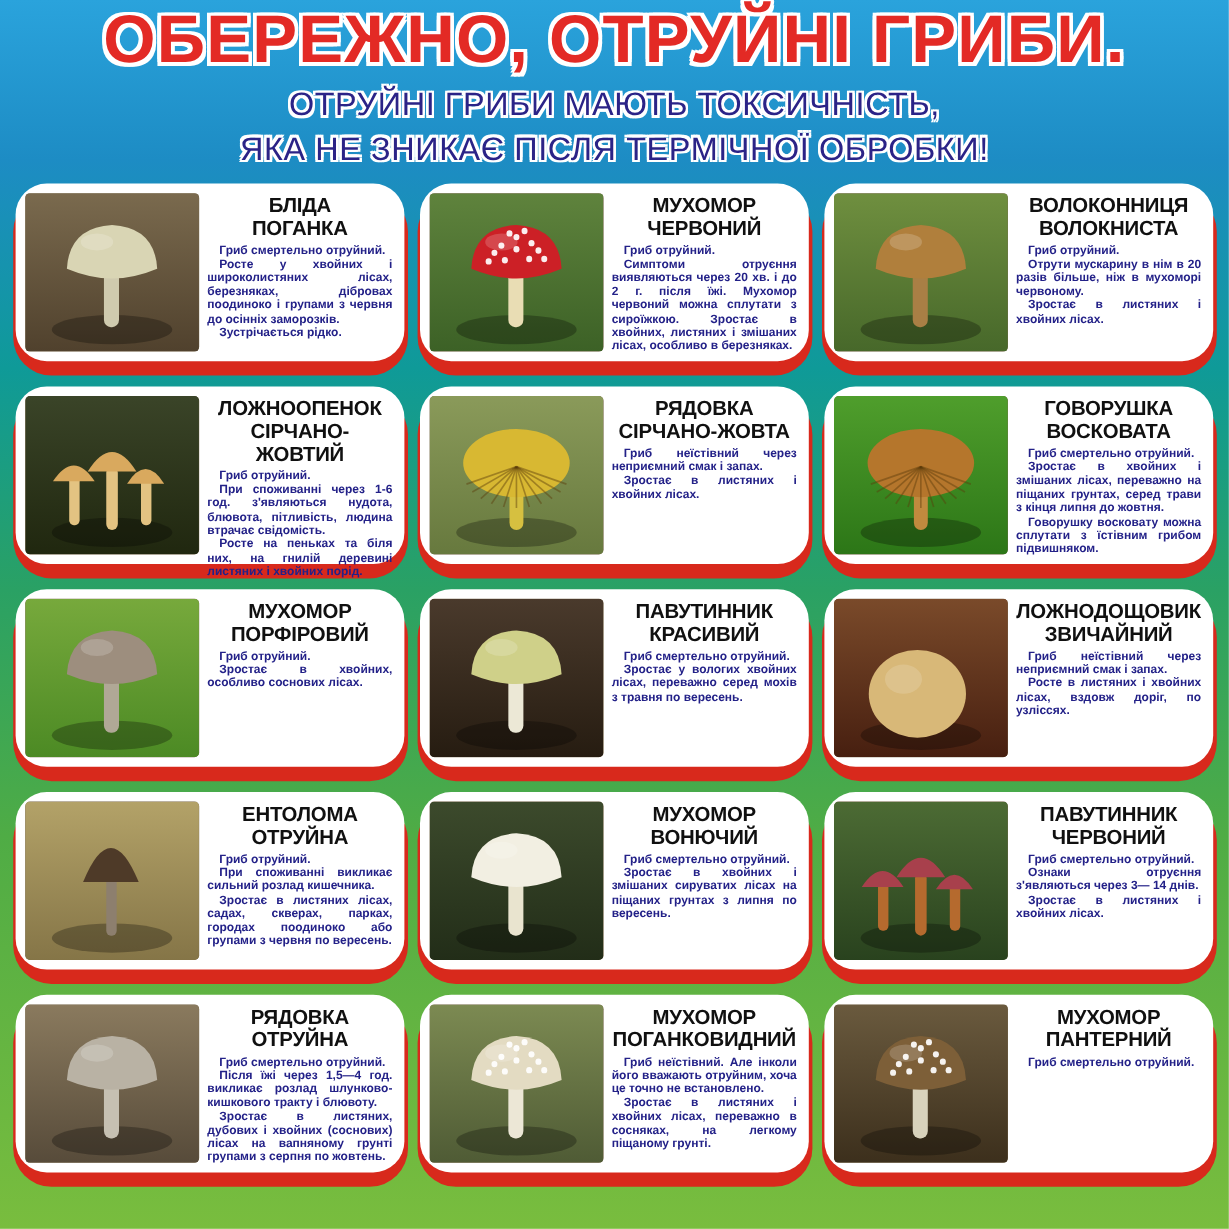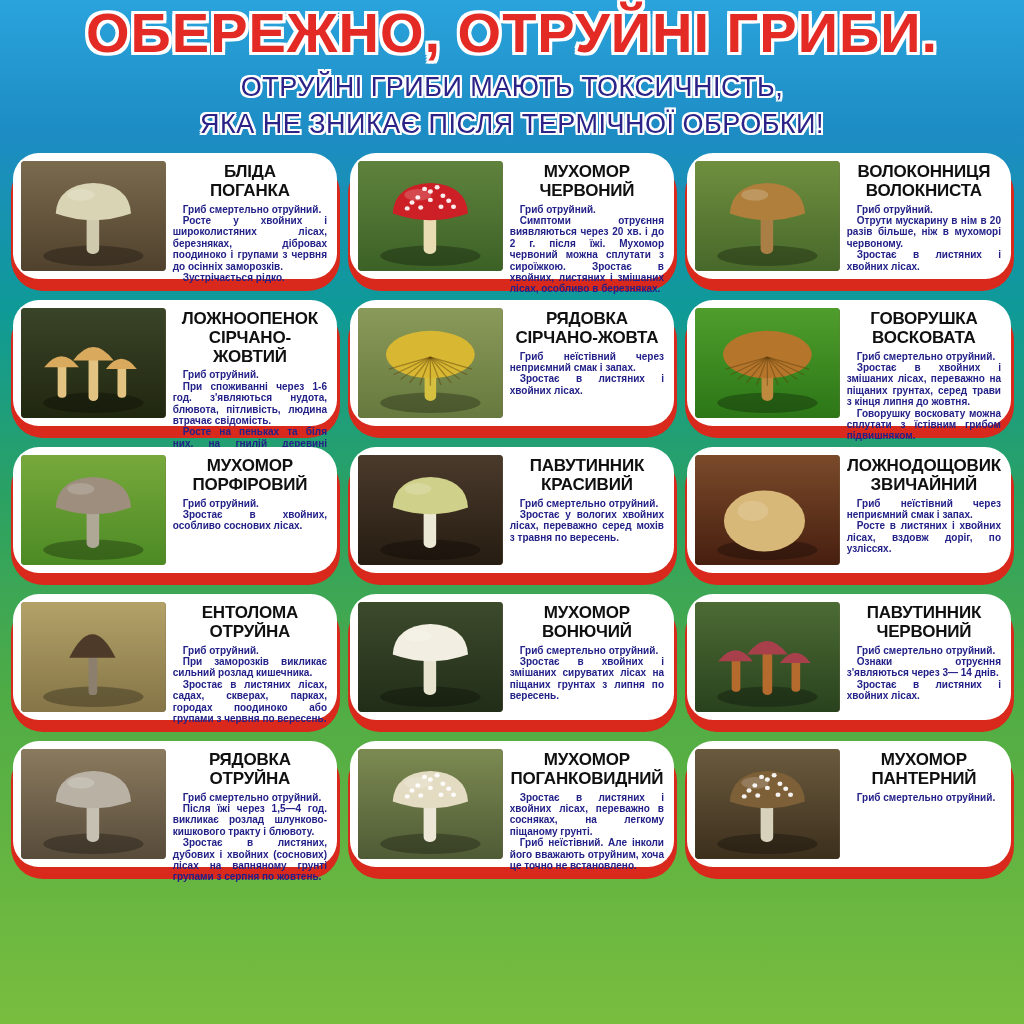--- a/index.html
+++ b/index.html
@@ -21,21 +21,21 @@
   .poster-subtitle {
     margin:6px 0 0; font-size:27px; font-weight:normal; color:#2b2387;
     line-height:1.38; white-space:pre-line; letter-spacing:0.5px;
     text-shadow:-2px -2px 0 #fff,2px -2px 0 #fff,-2px 2px 0 #fff,2px 2px 0 #fff,
                  0 -2px 0 #fff,0 2px 0 #fff,-2px 0 0 #fff,2px 0 0 #fff;
   }
   .grid {
     display:grid; grid-template-columns:repeat(3,1fr);
     gap:21px 13px; padding:10px 13px 0;
   }
-  .card { position:relative; height:126px; }
+  .card { position:relative; height:148px; }
   .card::after {
     content:""; position:absolute; left:-2px; right:-3px; top:8px; bottom:-12px;
     background:#d8291c; border-radius:32px; z-index:0;
   }
   .card-inner {
     position:absolute; inset:0; background:#fff; border-radius:26px; z-index:1;
     display:flex; padding:8px;
   }
   .photo {
     width:47%; height:100%; border-radius:4px; overflow:hidden; flex-shrink:0;
@@ -366,21 +366,21 @@
             <ellipse cx="75" cy="112" rx="52" ry="12" fill="rgba(0,0,0,.28)"></ellipse>
             <rect x="70" y="62" width="9" height="48" rx="4" fill="#8d7f6e"></rect>
             <path d="M50 66 Q74 10 98 66 Z" fill="#4e3a28"></path>
           </svg>
         </div>
       <div class="text">
         <h2 class="card-title">ЕНТОЛОМА
 ОТРУЙНА</h2>
         <div class="card-body">
             <p>Гриб отруйний.</p>
-            <p>При заморозків викликає сильний розлад кишечника.</p>
+            <p>При споживанні викликає сильний розлад кишечника.</p>
             <p>Зростає в листяних лісах, садах, скверах, парках, городах поодиноко або групами з червня по вересень.</p>
           </div>
       </div>
     </div>
   </div>
 
   <div class="card">
     <div class="card-inner">
       <div class="photo">
           <svg viewBox="0 0 150 130" preserveAspectRatio="none" role="img">
@@ -495,22 +495,22 @@
             <circle cx="65" cy="55" r="2.6" fill="#fff" opacity=".92"></circle>
             <circle cx="86" cy="54" r="2.6" fill="#fff" opacity=".92"></circle>
             <circle cx="51" cy="56" r="2.6" fill="#fff" opacity=".92"></circle>
             <circle cx="99" cy="54" r="2.6" fill="#fff" opacity=".92"></circle>
           </svg>
         </div>
       <div class="text">
         <h2 class="card-title">МУХОМОР
 ПОГАНКОВИДНИЙ</h2>
         <div class="card-body">
+            <p>Гриб неїстівний. Але інколи його вважають отруйним, хоча це точно не встановлено.</p>
             <p>Зростає в листяних і хвойних лісах, переважно в сосняках, на легкому піщаному грунті.</p>
-            <p>Гриб неїстівний. Але інколи його вважають отруйним, хоча це точно не встановлено.</p>
           </div>
       </div>
     </div>
   </div>
 
   <div class="card">
     <div class="card-inner">
       <div class="photo">
           <svg viewBox="0 0 150 130" preserveAspectRatio="none" role="img">
             <defs>

